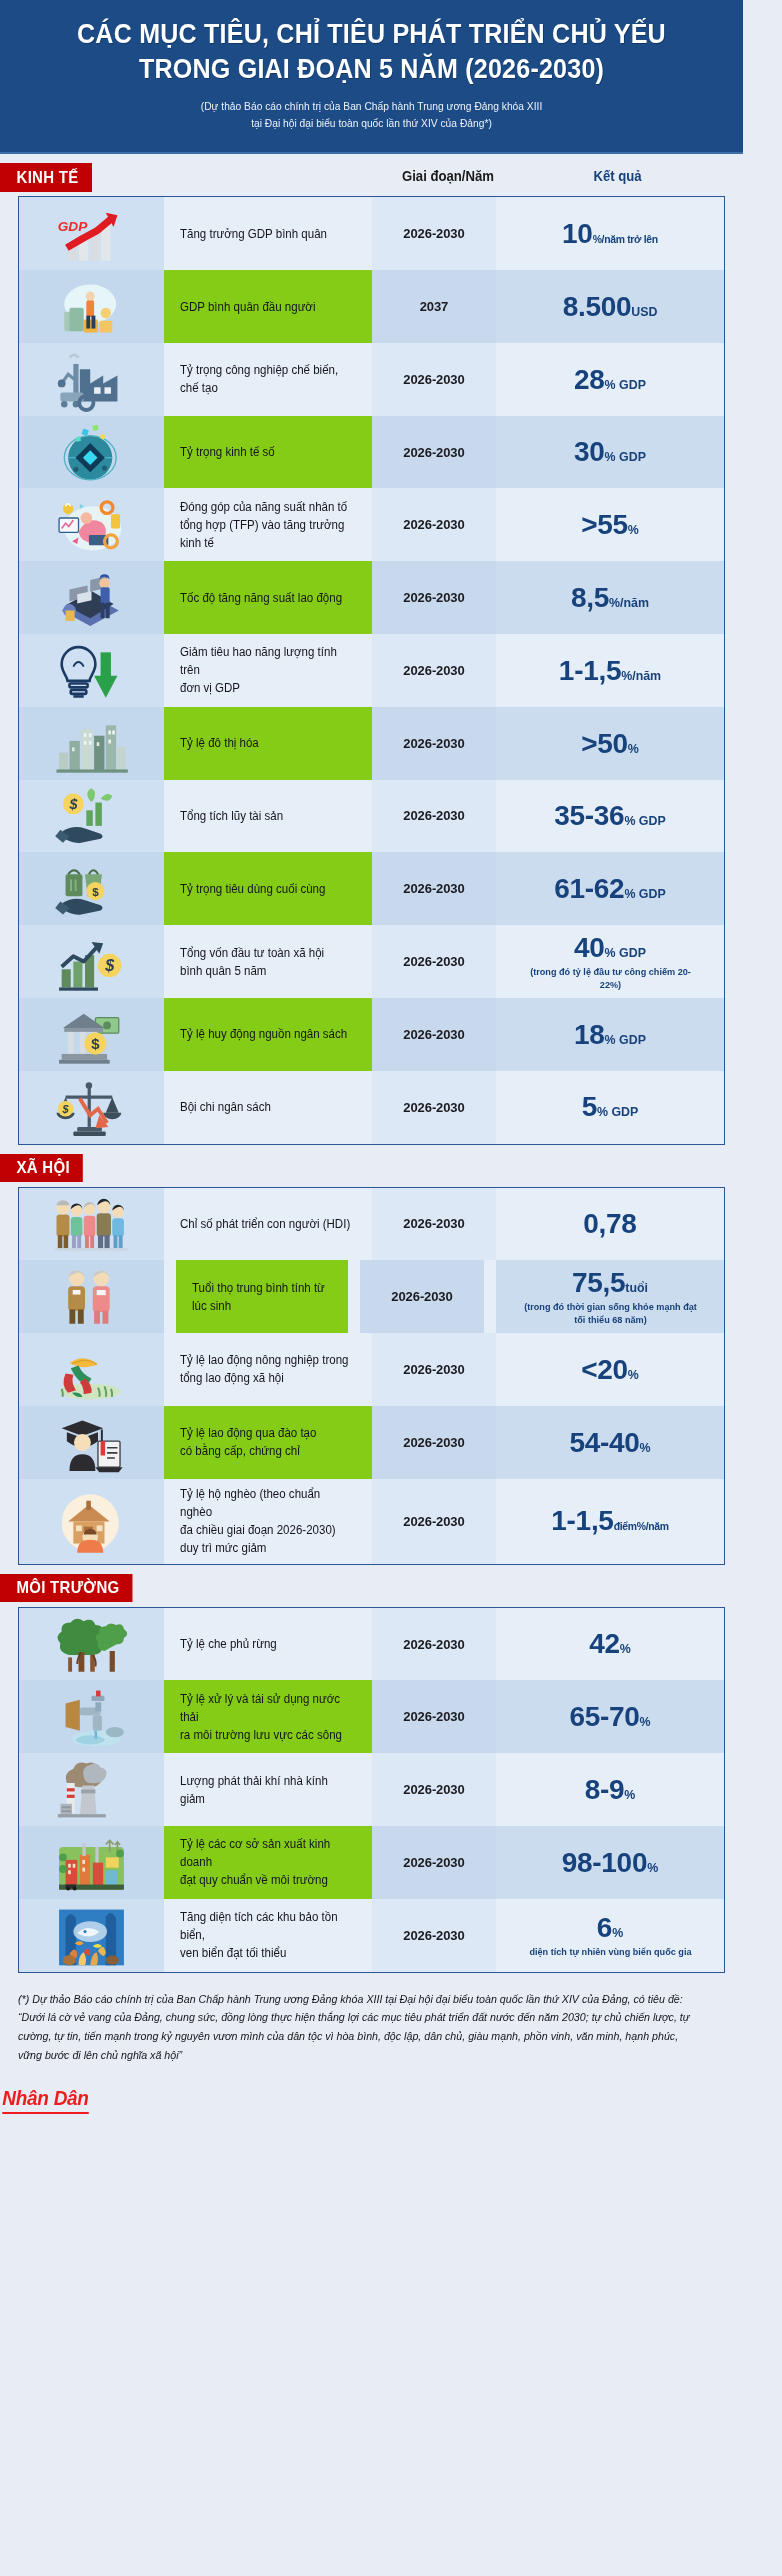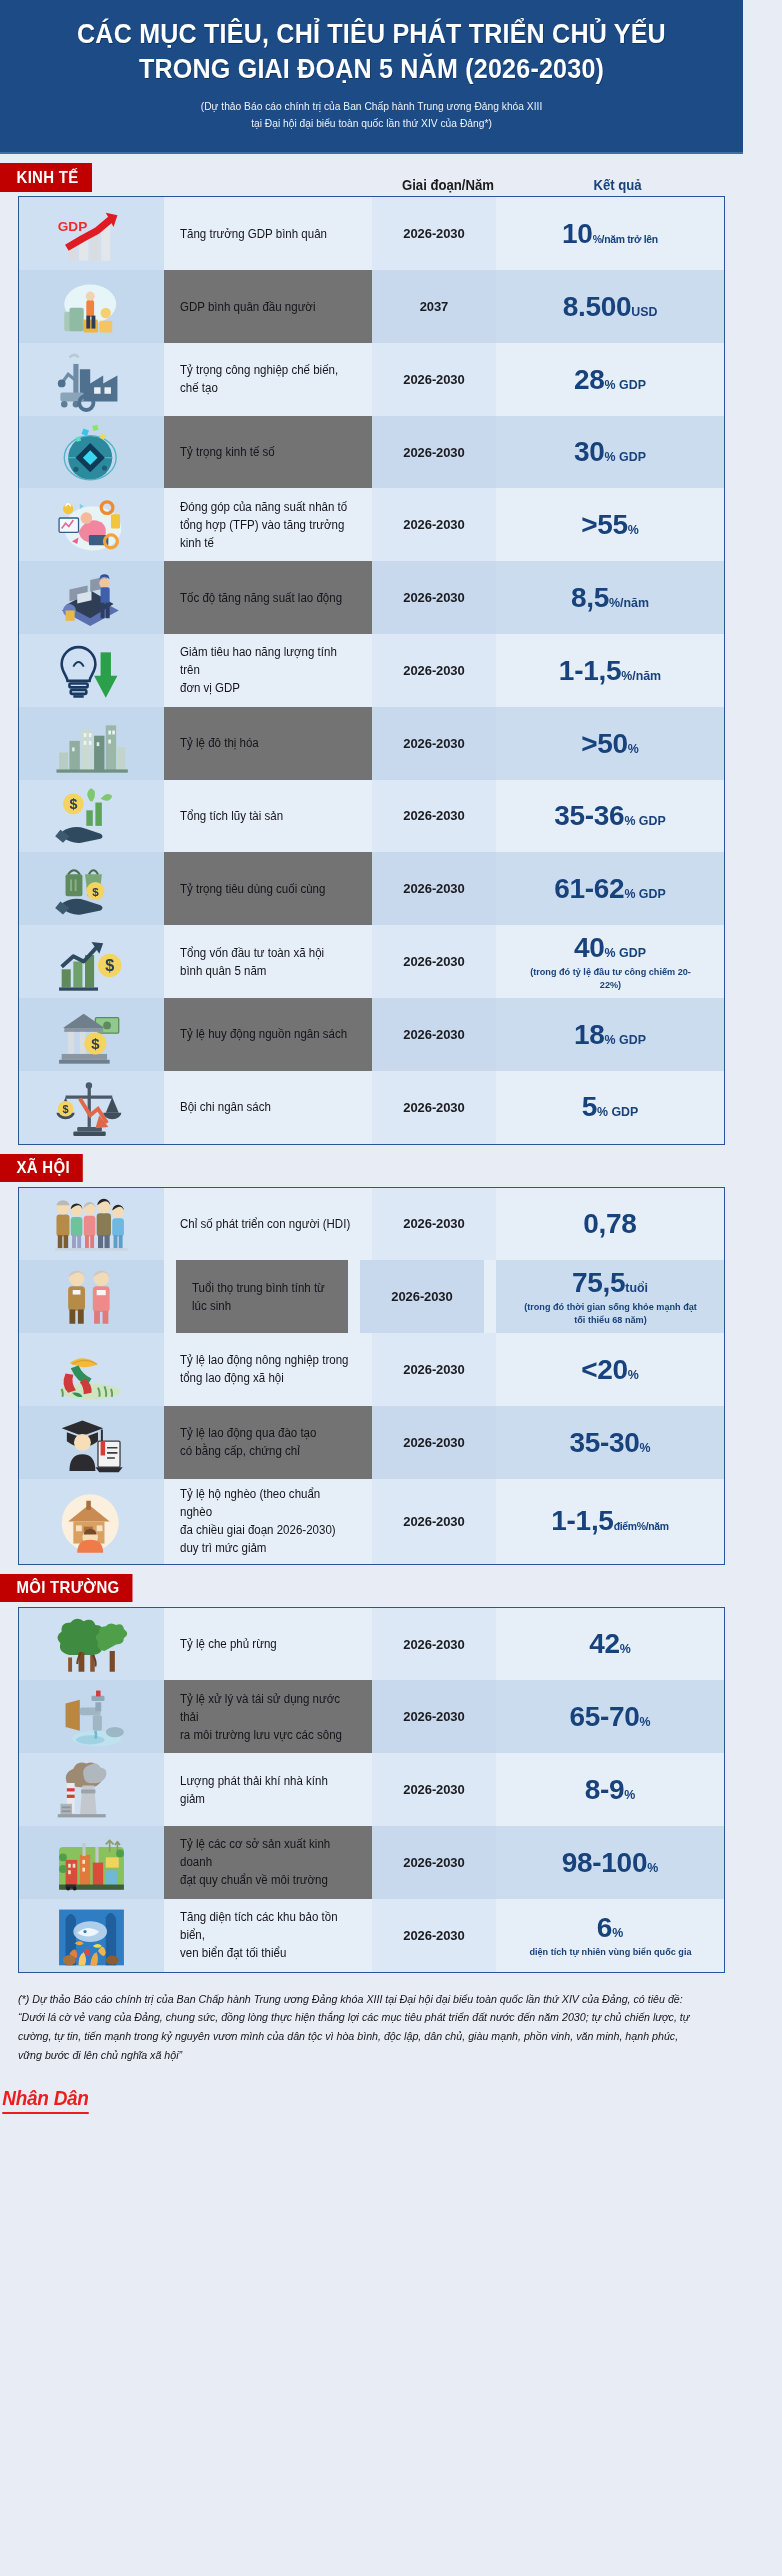--- a/index.html
+++ b/index.html
@@ -64,21 +64,21 @@
     letter-spacing:0.3px;
     text-transform:uppercase;
     padding:5.2px 14.3px 5.9px 18px;
     transform:scaleX(.92);
     transform-origin:left center;
     line-height:1.05;
     white-space:nowrap;
   }
   .sect-cols{
     position:absolute;
-    right:18px; top:14px;
+    right:18px; top:5px;
     width:339px;
     display:flex;
     align-items:flex-end;
   }
   .col-period{
     flex:0 0 124px;
     text-align:center;
     font-size:14.3px;
     font-weight:bold;
     color:#1a1a1a;
@@ -98,26 +98,26 @@
     margin:0 18px;
     border:1.3px solid #2a5596;
     border-top:1.3px solid #2a5596;
     background:#e6eef8;
   }
   .row{
     display:flex;
     align-items:stretch;
     min-height:52px;
   }
-  .row.odd  .c-icon{background:#cfe0f2;}
+  .row.odd  .c-icon{background:#cfe0f2;font-style:italic;}
   .row.odd  .c-label{background:#e6eef8;}
   .row.odd  .c-period{background:#dce8f5;}
   .row.odd  .c-result{background:#e6eef8;}
   .row.even .c-icon{background:#c3d7ed;}
-  .row.even .c-label{background:#737373;}
+  .row.even .c-label{background:#84cc16;}
   .row.even .c-period{background:#c8d9ed;}
   .row.even .c-result{background:#ccdcef;}
 
   .c-icon{
     flex:0 0 145px;
     display:flex;
     align-items:center;
     justify-content:center;
     padding:3.9px 0;
   }
@@ -720,21 +720,21 @@
               </svg>
             </div>
             <div class="c-label">
               <div>
                 <span>Tỷ lệ lao động qua đào tạo</span>
                 <span>có bằng cấp, chứng chỉ</span>
               </div>
             </div>
             <div class="c-period">2026-2030</div>
             <div class="c-result">
-              <div class="res-main"><span class="big">35-30</span><span class="unit">%</span></div>
+              <div class="res-main"><span class="big">54-40</span><span class="unit">%</span></div>
             </div>
           </div>
           <div class="row odd" style="min-height: 68px;">
             <div class="c-icon">
               <svg class="ico" viewBox="0 0 128 100" xmlns="http://www.w3.org/2000/svg">
                 <g>
                   <ellipse cx="62" cy="52" rx="44" ry="44" fill="#fbf0dd"></ellipse>
                   <path d="M28 50 L60 24 L92 50 Z" fill="#c98b52"></path>
                   <rect x="36" y="50" width="48" height="34" fill="#d9a062"></rect>
                   <rect x="52" y="58" width="14" height="26" fill="#a9703c"></rect>

